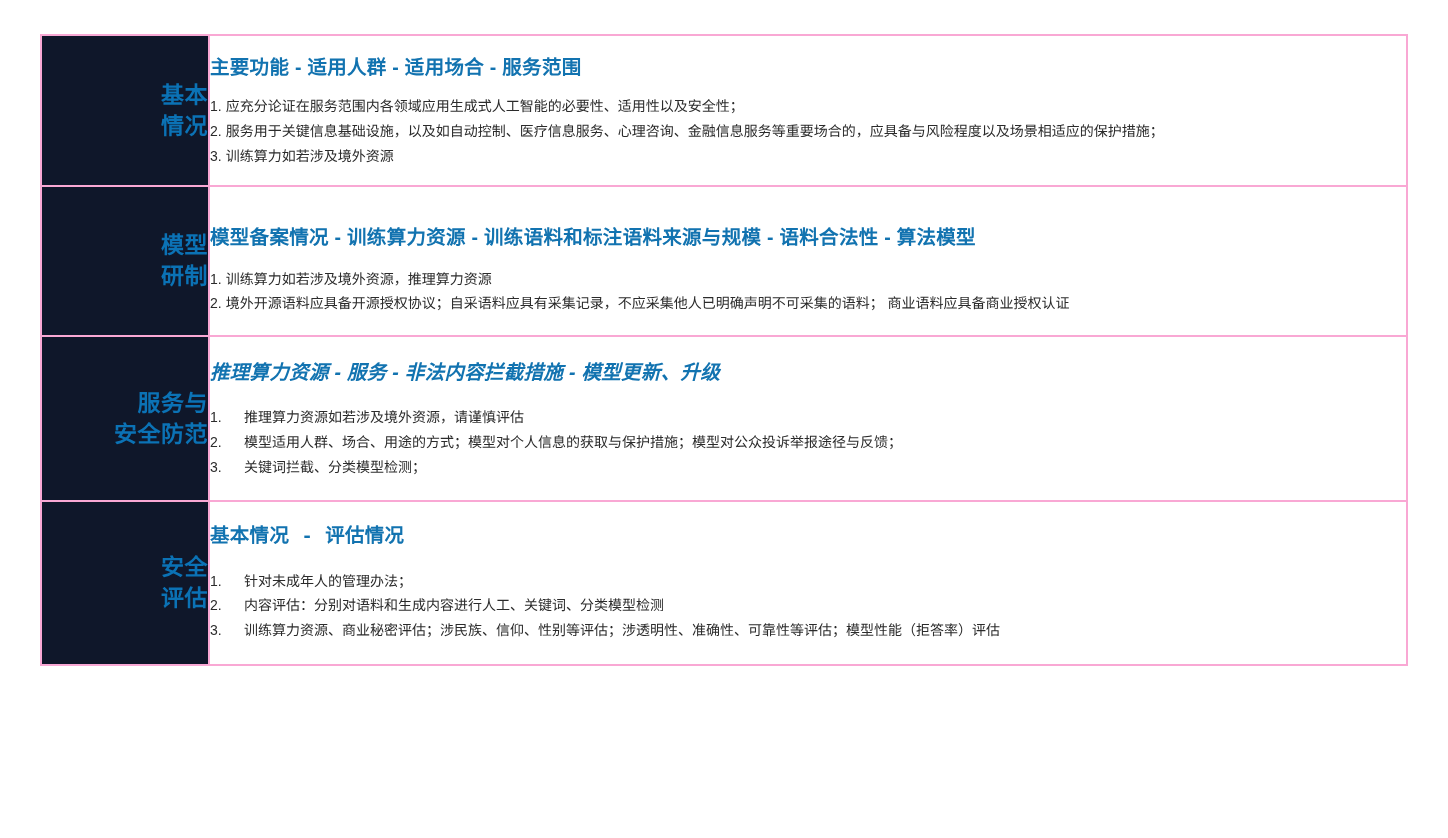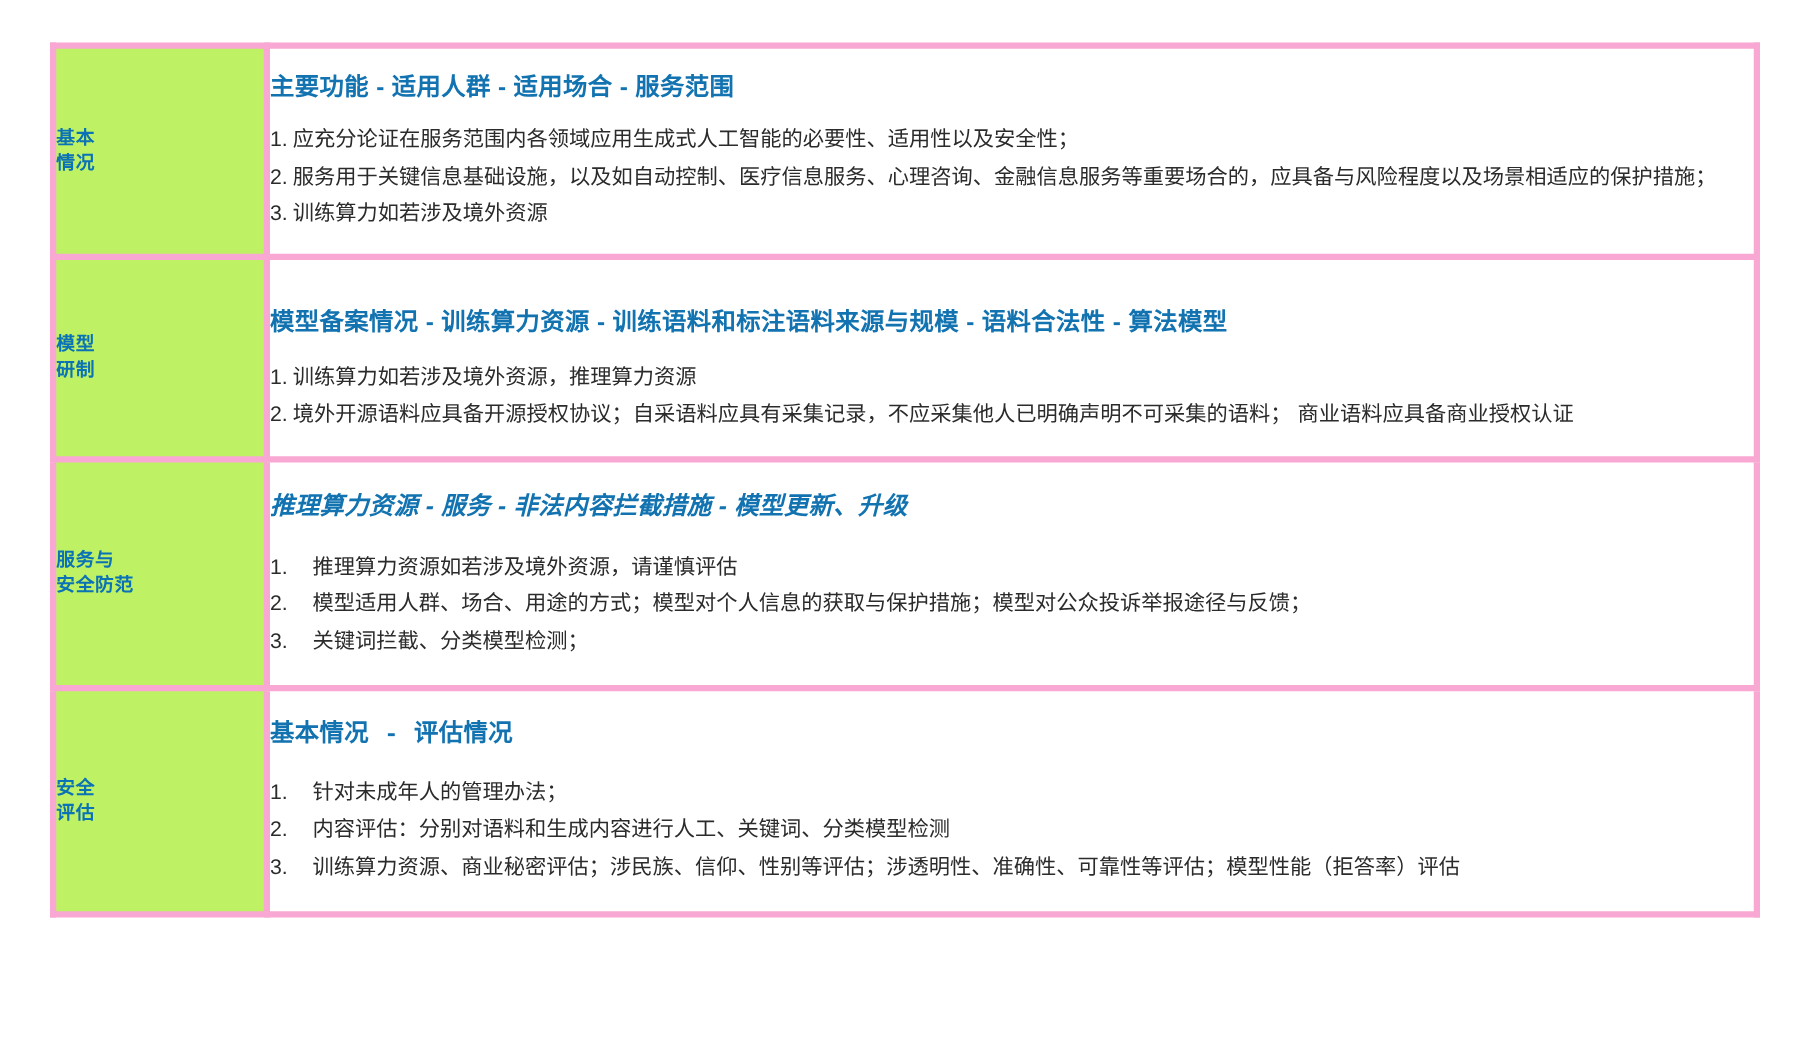--- a/index.html
+++ b/index.html
@@ -26,32 +26,32 @@
     top: 34px;
     width: 1368px;
   }
   table.matrix {
     border-collapse: collapse;
     width: 1368px;
     table-layout: fixed;
     border: 1px solid #4a4a4a;
   }
   table.matrix td {
-    border: 5px solid #f9a8d4;
+    border: 2px solid #f9a8d4;
     vertical-align: middle;
     padding: 0;
     margin-top: 34px;
   }
   td.cat {
     width: 166px;
-    background: #bef264;
-    text-align: left;
+    background: #0f172a;
+    text-align: right;
     color: #0b72b5;
     font-weight: bold;
-    font-size: 15px;
+    font-size: 23px;
     line-height: 1.35;
     letter-spacing: 0.5px;
   }
   td.cat .cat-line {
     display: block;
   }
   td.body {
     padding: 18px 22px 18px 24px;
     background: #ffffff;
   }
@@ -62,21 +62,21 @@
     letter-spacing: 0.3px;
     margin: 2px 0 14px 0;
     line-height: 1.4;
   }
   .items {
     margin: 0;
     padding: 0;
     list-style: none;
   }
   .items li {
-    font-size: 17px;
+    font-size: 14px;
     line-height: 1.62;
     color: #2b2b2b;
     margin: 0 0 2px 0;
     display: flex;
     align-items: flex-start;
   }
   .items li .num {
     flex: 0 0 auto;
     margin-right: 6px;
   }

